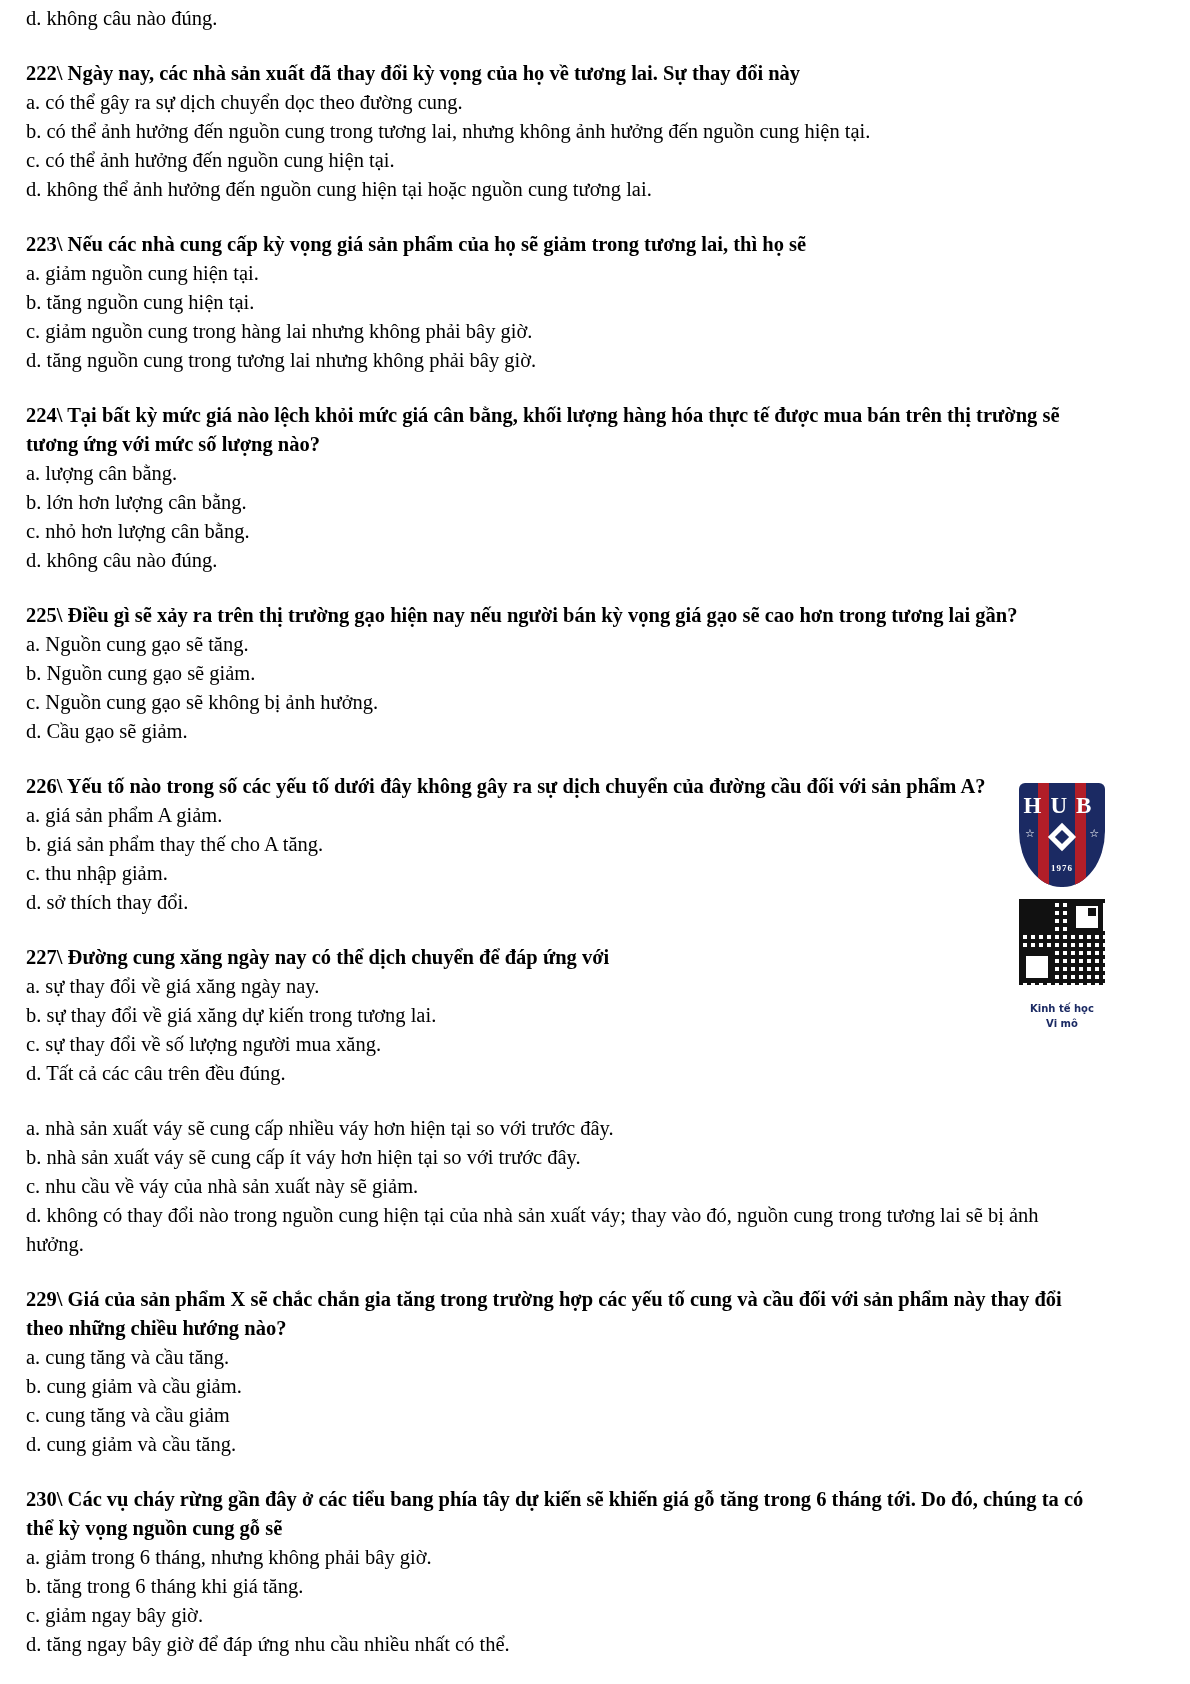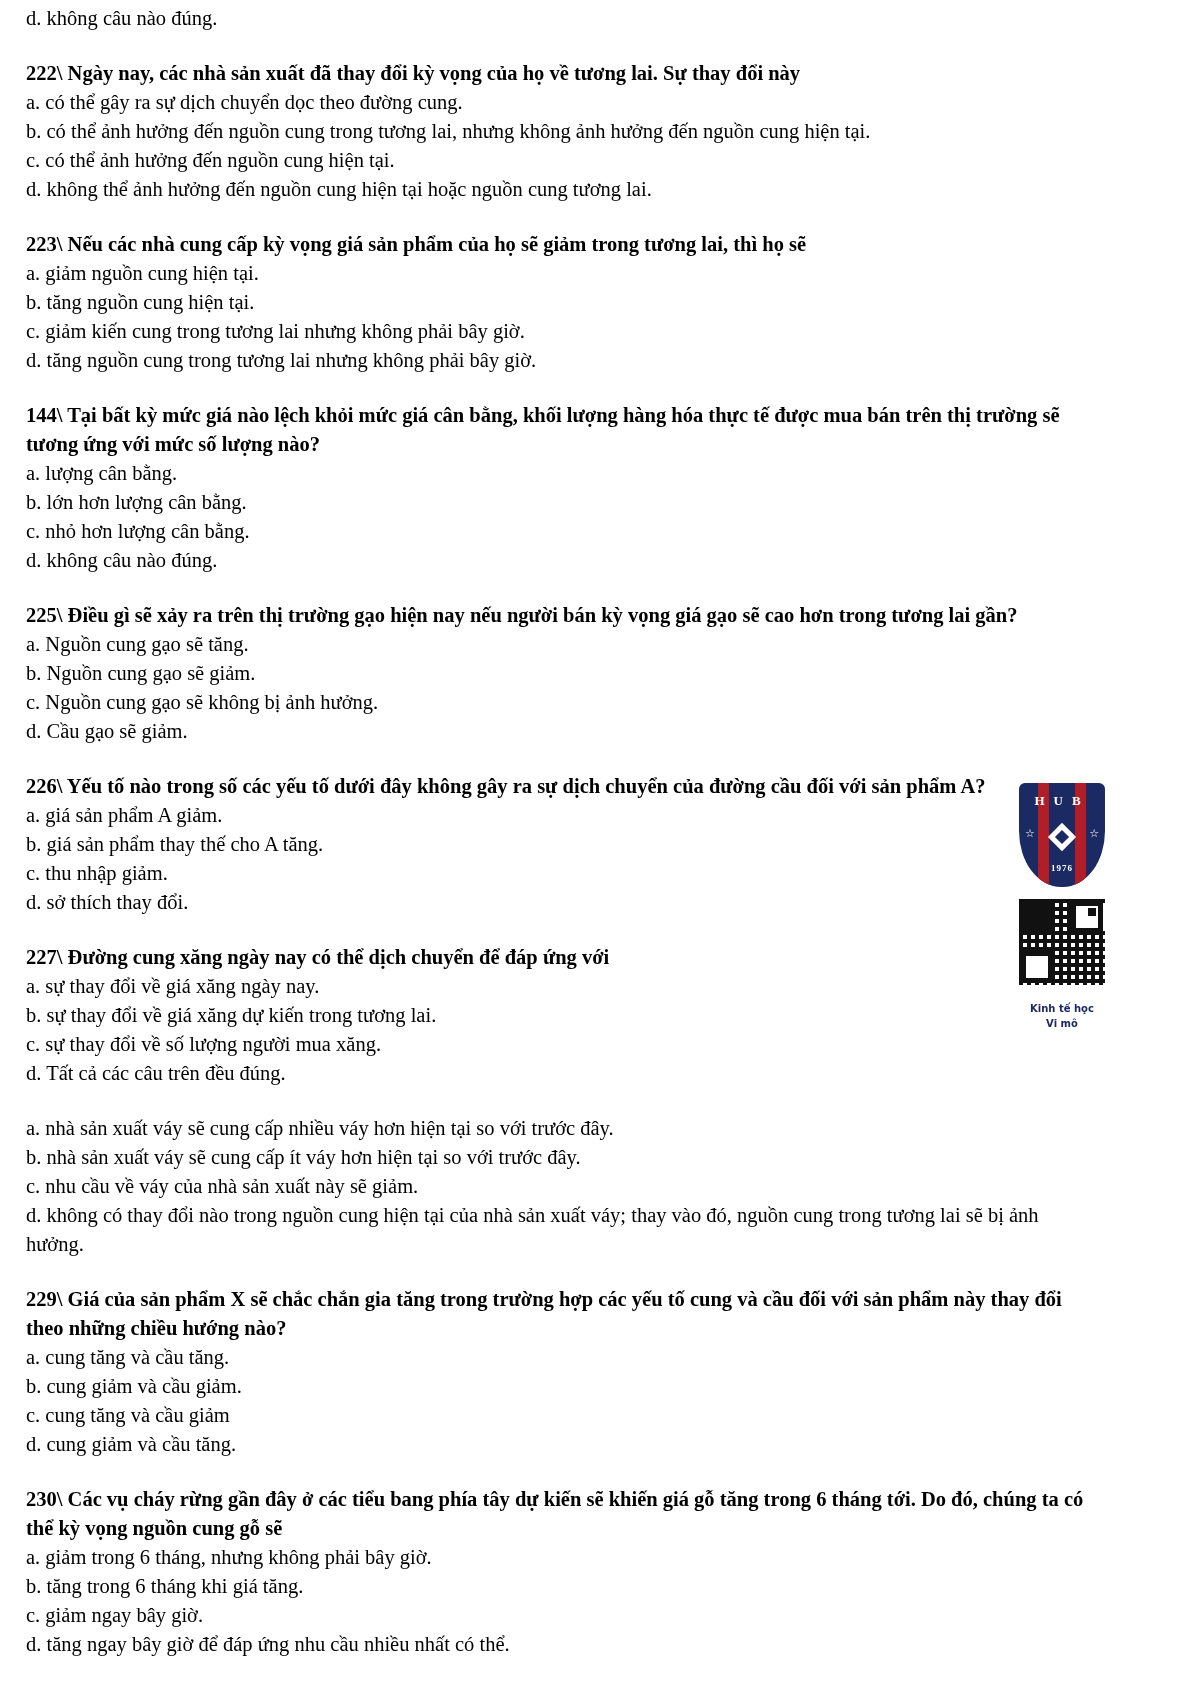--- a/index.html
+++ b/index.html
@@ -77,21 +77,21 @@
   .shield .stripe-left { left: 19px; }
   .shield .stripe-right { right: 19px; }
   .shield .hub {
     position: absolute;
     top: 10px;
     left: 0;
     right: 0;
     text-align: center;
     color: #ffffff;
     font-family: "Liberation Serif", serif;
-    font-size: 13px;
+    font-size: 23px;
     letter-spacing: 9px;
     font-weight: bold;
   }
   .shield .diamond {
     position: absolute;
     left: 50%;
     top: 44px;
     width: 20px;
     height: 20px;
     margin-left: -10px;
@@ -195,26 +195,26 @@
       <div class="opt">a. có thể gây ra sự dịch chuyển dọc theo đường cung.</div>
       <div class="opt">b. có thể ảnh hưởng đến nguồn cung trong tương lai, nhưng không ảnh hưởng đến nguồn cung hiện tại.</div>
       <div class="opt">c. có thể ảnh hưởng đến nguồn cung hiện tại.</div>
       <div class="opt">d. không thể ảnh hưởng đến nguồn cung hiện tại hoặc nguồn cung tương lai.</div>
     </div>
 
     <div class="block">
       <div class="q-stem">223\ Nếu các nhà cung cấp kỳ vọng giá sản phẩm của họ sẽ giảm trong tương lai, thì họ sẽ</div>
       <div class="opt">a. giảm nguồn cung hiện tại.</div>
       <div class="opt">b. tăng nguồn cung hiện tại.</div>
-      <div class="opt">c. giảm kiến cung trong tương lai nhưng không phải bây giờ.</div>
+      <div class="opt">c. giảm nguồn cung trong hàng lai nhưng không phải bây giờ.</div>
       <div class="opt">d. tăng nguồn cung trong tương lai nhưng không phải bây giờ.</div>
     </div>
 
     <div class="block">
-      <div class="q-stem">144\ Tại bất kỳ mức giá nào lệch khỏi mức giá cân bằng, khối lượng hàng hóa thực tế được mua bán trên thị trường sẽ tương ứng với mức số lượng nào?</div>
+      <div class="q-stem">224\ Tại bất kỳ mức giá nào lệch khỏi mức giá cân bằng, khối lượng hàng hóa thực tế được mua bán trên thị trường sẽ tương ứng với mức số lượng nào?</div>
       <div class="opt">a. lượng cân bằng.</div>
       <div class="opt">b. lớn hơn lượng cân bằng.</div>
       <div class="opt">c. nhỏ hơn lượng cân bằng.</div>
       <div class="opt">d. không câu nào đúng.</div>
     </div>
 
     <div class="block">
       <div class="q-stem">225\ Điều gì sẽ xảy ra trên thị trường gạo hiện nay nếu người bán kỳ vọng giá gạo sẽ cao hơn trong tương lai gần?</div>
       <div class="opt">a. Nguồn cung gạo sẽ tăng.</div>
       <div class="opt">b. Nguồn cung gạo sẽ giảm.</div>

